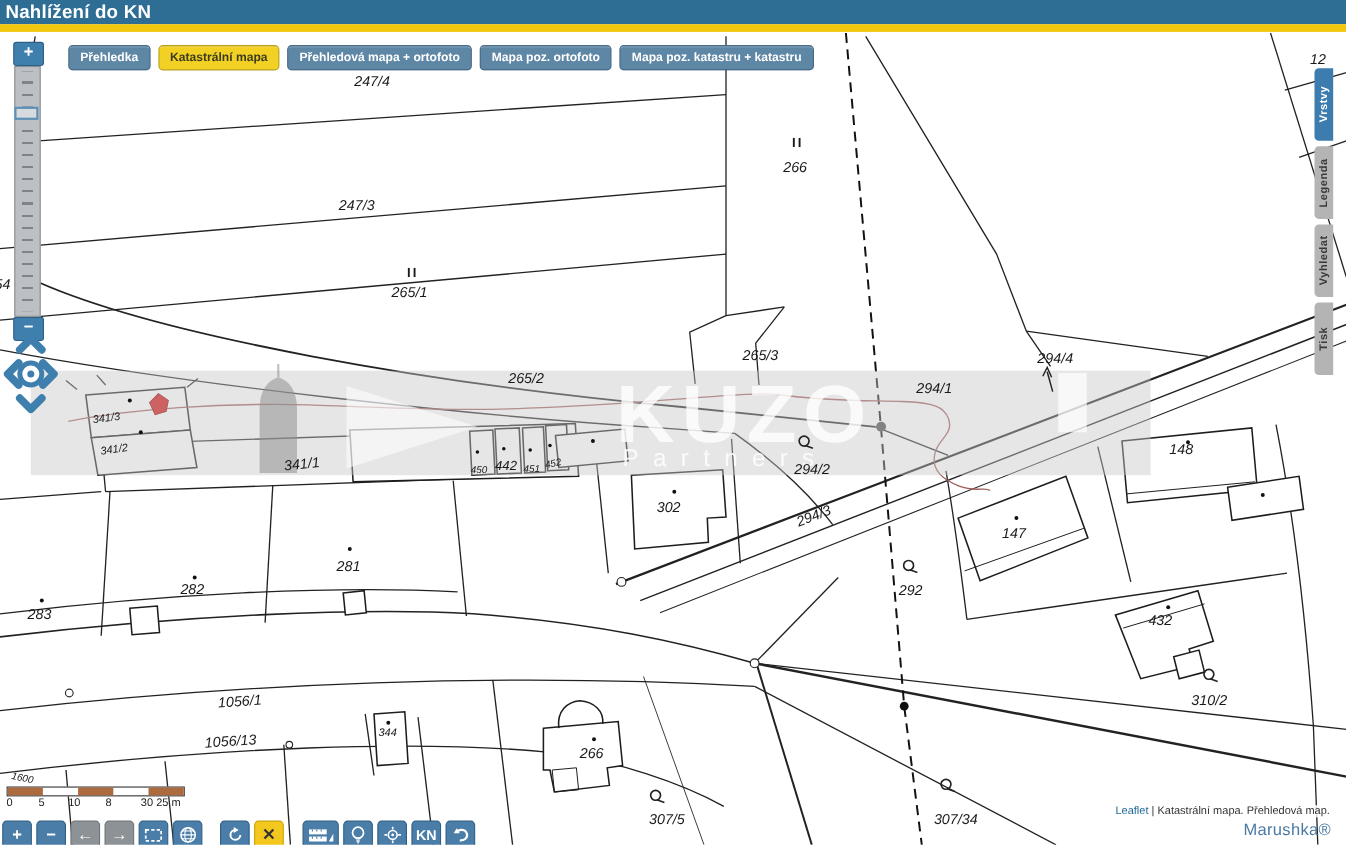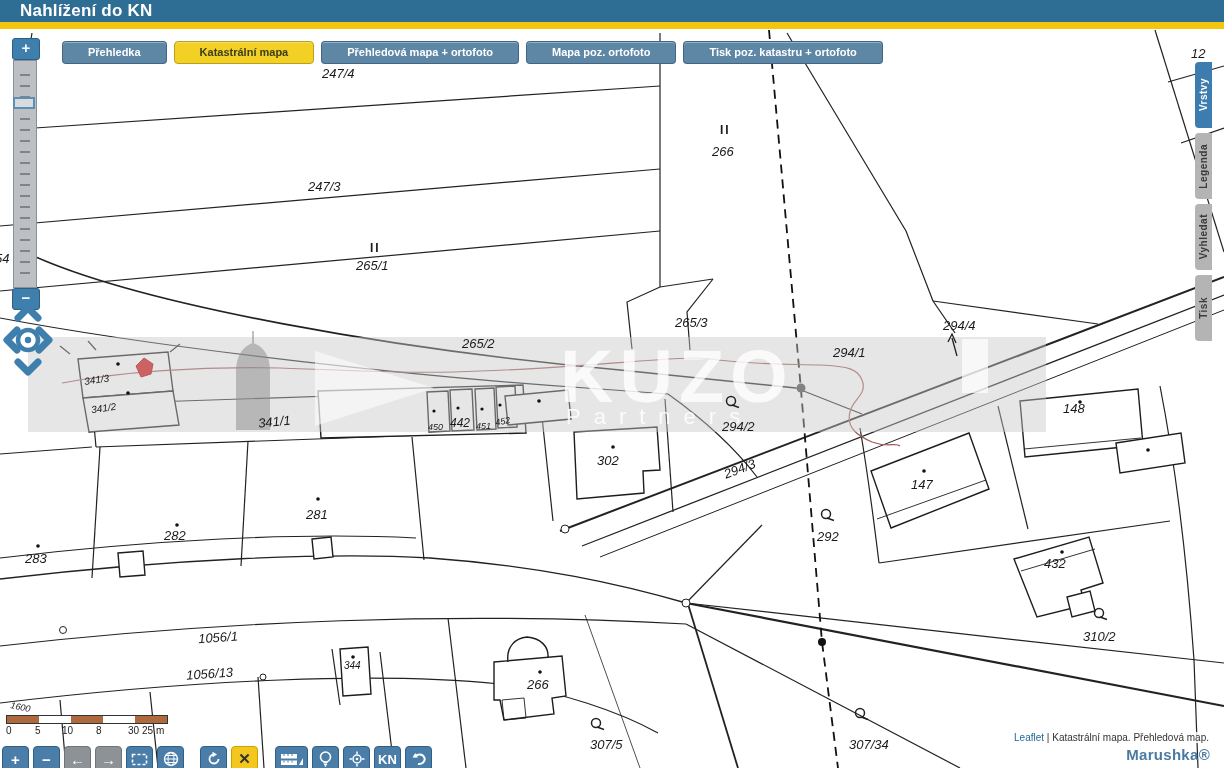--- a/index.html
+++ b/index.html
@@ -1,24 +1,24 @@
 <!DOCTYPE html>
 <html><head>
 <meta charset="utf-8">
 <style>
   html,body{margin:0;padding:0;}
   body{width:1224px;height:768px;position:relative;overflow:hidden;background:#fff;
        font-family:"Liberation Sans",sans-serif;}
   
   .hdr{position:absolute;top:0;left:0;right:0;height:22px;background:#2e6d94;z-index:30;}
-  .hdr .title{color:#fff;font-weight:bold;font-size:17px;line-height:22px;padding-left:20px;letter-spacing:.2px;}
+  .hdr .title{color:#fff;font-weight:bold;font-size:17px;line-height:22px;padding-left:5px;letter-spacing:.2px;}
   .stripe{position:absolute;top:22px;left:0;right:0;height:7px;background:#f2c60e;z-index:30;}
   
   .layerbar{position:absolute;top:41px;left:62px;display:flex;gap:7px;z-index:25;}
-  .lbtn{height:21px;padding:0 25px;border-radius:4px;border:1px solid rgba(30,60,90,.45);
+  .lbtn{height:21px;padding:0 10px;border-radius:4px;border:1px solid rgba(30,60,90,.45);
         background:#5e87a6;color:#fff;font-size:11px;font-weight:bold;line-height:20px;
         box-shadow:inset 0 1px 0 rgba(255,255,255,.35);white-space:nowrap;cursor:pointer;}
   .lbtn.active{background:#f2d024;color:#3c3c1e;border-color:#b99f1d;}
   
   .zoomctl{position:absolute;left:12px;top:38px;width:26px;z-index:25;}
   .zbtn{width:26px;height:20px;background:#3f7fae;border:1px solid #2d5f85;border-radius:3px;
         color:#fff;font-weight:bold;font-size:15px;text-align:center;line-height:18px;cursor:pointer;}
   .ztrack{position:relative;width:22px;height:226px;margin:0 auto;background:#bcc0c4;
           border:1px solid #8a9094;}
   .zticks{position:absolute;left:6px;top:4px;bottom:4px;width:10px;
@@ -35,21 +35,21 @@
   .scalebar{position:absolute;left:6px;top:715px;z-index:25;width:170px;}
   .segs{display:flex;border:1px solid #333;width:160px;height:7px;background:#fff;}
   .segs i{flex:1;}
   .segs i:nth-child(odd){background:#ad6a3e;}
   .slabels{position:relative;height:12px;font-size:10px;color:#222;}
   .slabels span{position:absolute;top:1px;}
   
   .attrib{position:absolute;right:12px;top:732px;z-index:24;background:rgba(255,255,255,.85);
           font-size:10px;color:#333;padding:0 3px;white-space:nowrap;}
   .attrib .lf{color:#236a97;margin-top:16px;}
-  .brand{position:absolute;right:14px;top:746px;z-index:24;font-size:15px;font-weight:bold;
+  .brand{position:absolute;right:14px;top:746px;z-index:24;font-size:15px;font-weight:normal;
          color:#4a7aa2;letter-spacing:.3px;}
   
   .toolbar{position:absolute;left:2px;top:746px;display:flex;gap:4px;z-index:26;}
   .tbtn{width:27px;height:26px;border-radius:4px;background:#4a7ea8;border:1px solid #2f5f85;
         color:#fff;font-weight:bold;font-size:15px;display:flex;align-items:center;
         justify-content:center;box-sizing:border-box;cursor:pointer;}
   .tbtn.gray{background:#8d9297;border-color:#6f7478;}
   .tbtn.yellow{background:#f3c71e;border-color:#c9a400;color:#333;}
   .tbtn.wide{width:33px;}
   .tbtn.g2{margin-left:12px;}
@@ -271,21 +271,21 @@
 <div class="hdr">
   <div class="title">Nahlížení do KN</div>
 </div>
 <div class="stripe"></div>
 
 <div class="layerbar">
   <div class="lbtn">Přehledka</div>
   <div class="lbtn active">Katastrální mapa</div>
   <div class="lbtn">Přehledová mapa + ortofoto</div>
   <div class="lbtn">Mapa poz. ortofoto</div>
-  <div class="lbtn">Tisk poz. katastru + ortofoto</div>
+  <div class="lbtn">Mapa poz. katastru + katastru</div>
 </div>
 
 <div class="zoomctl">
   <div class="zbtn">+</div>
   <div class="ztrack">
     <div class="zticks"></div>
     <div class="zhandle"></div>
   </div>
   <div class="zbtn">−</div>
 </div>

